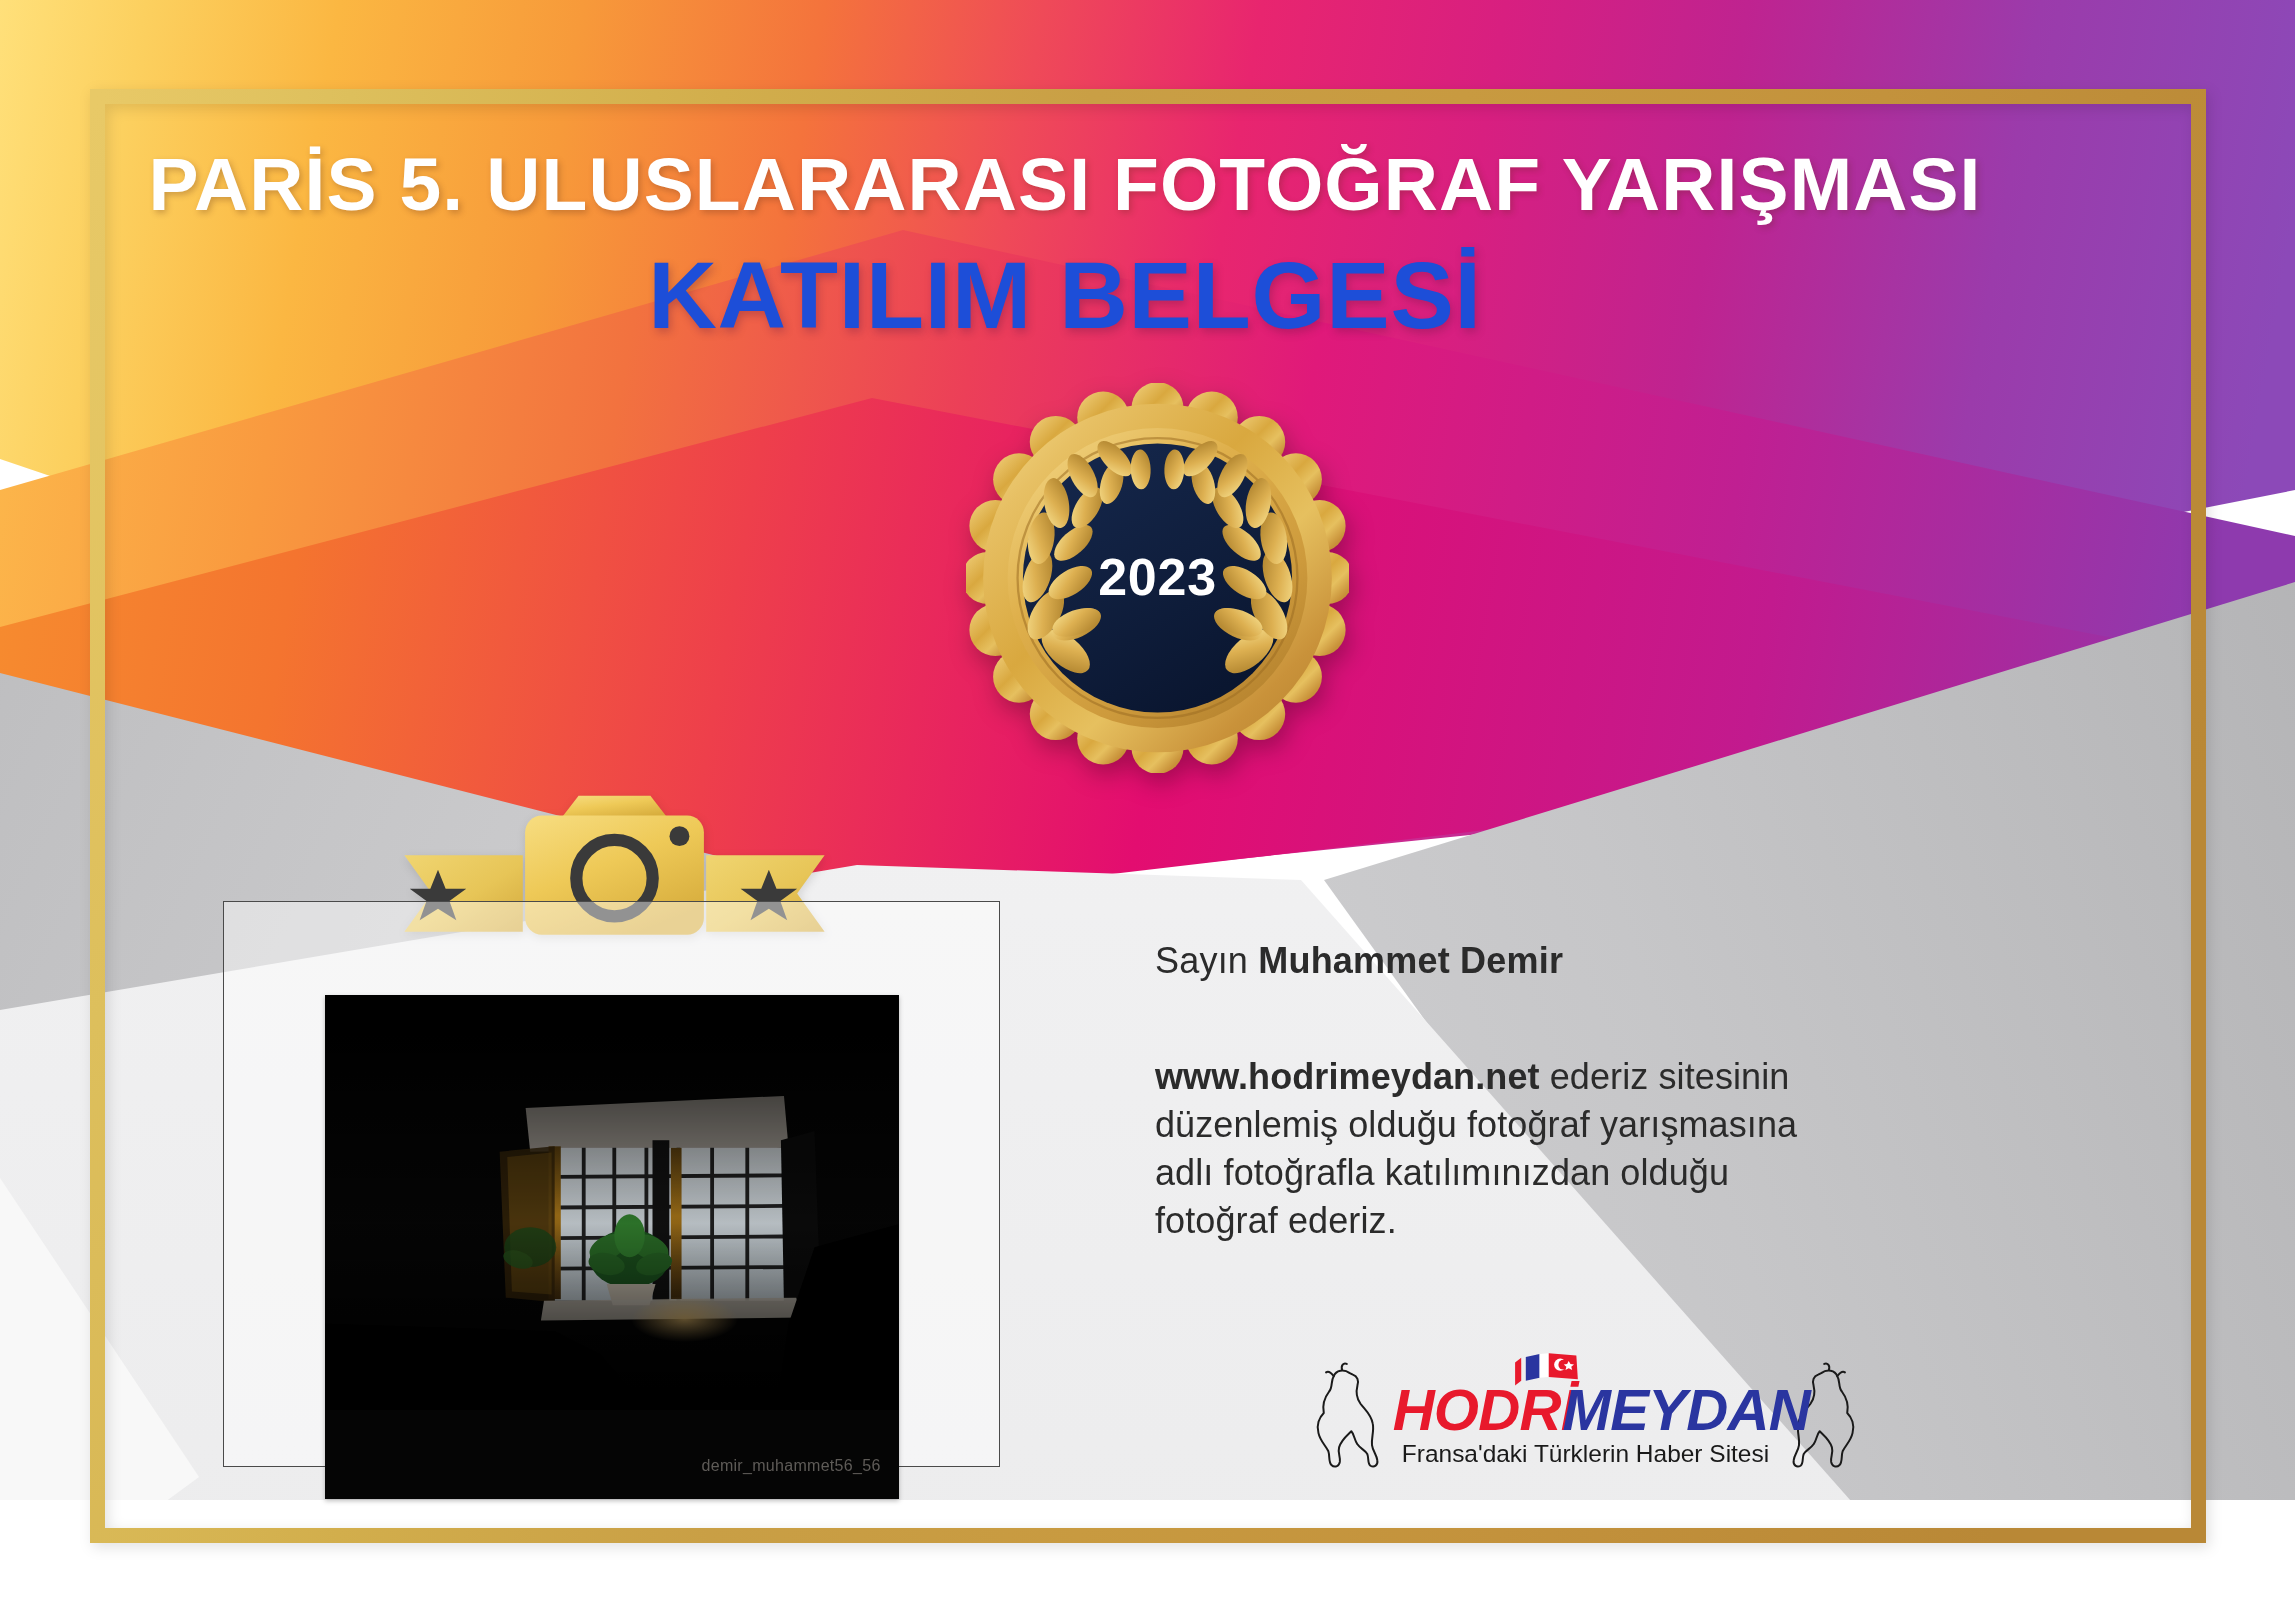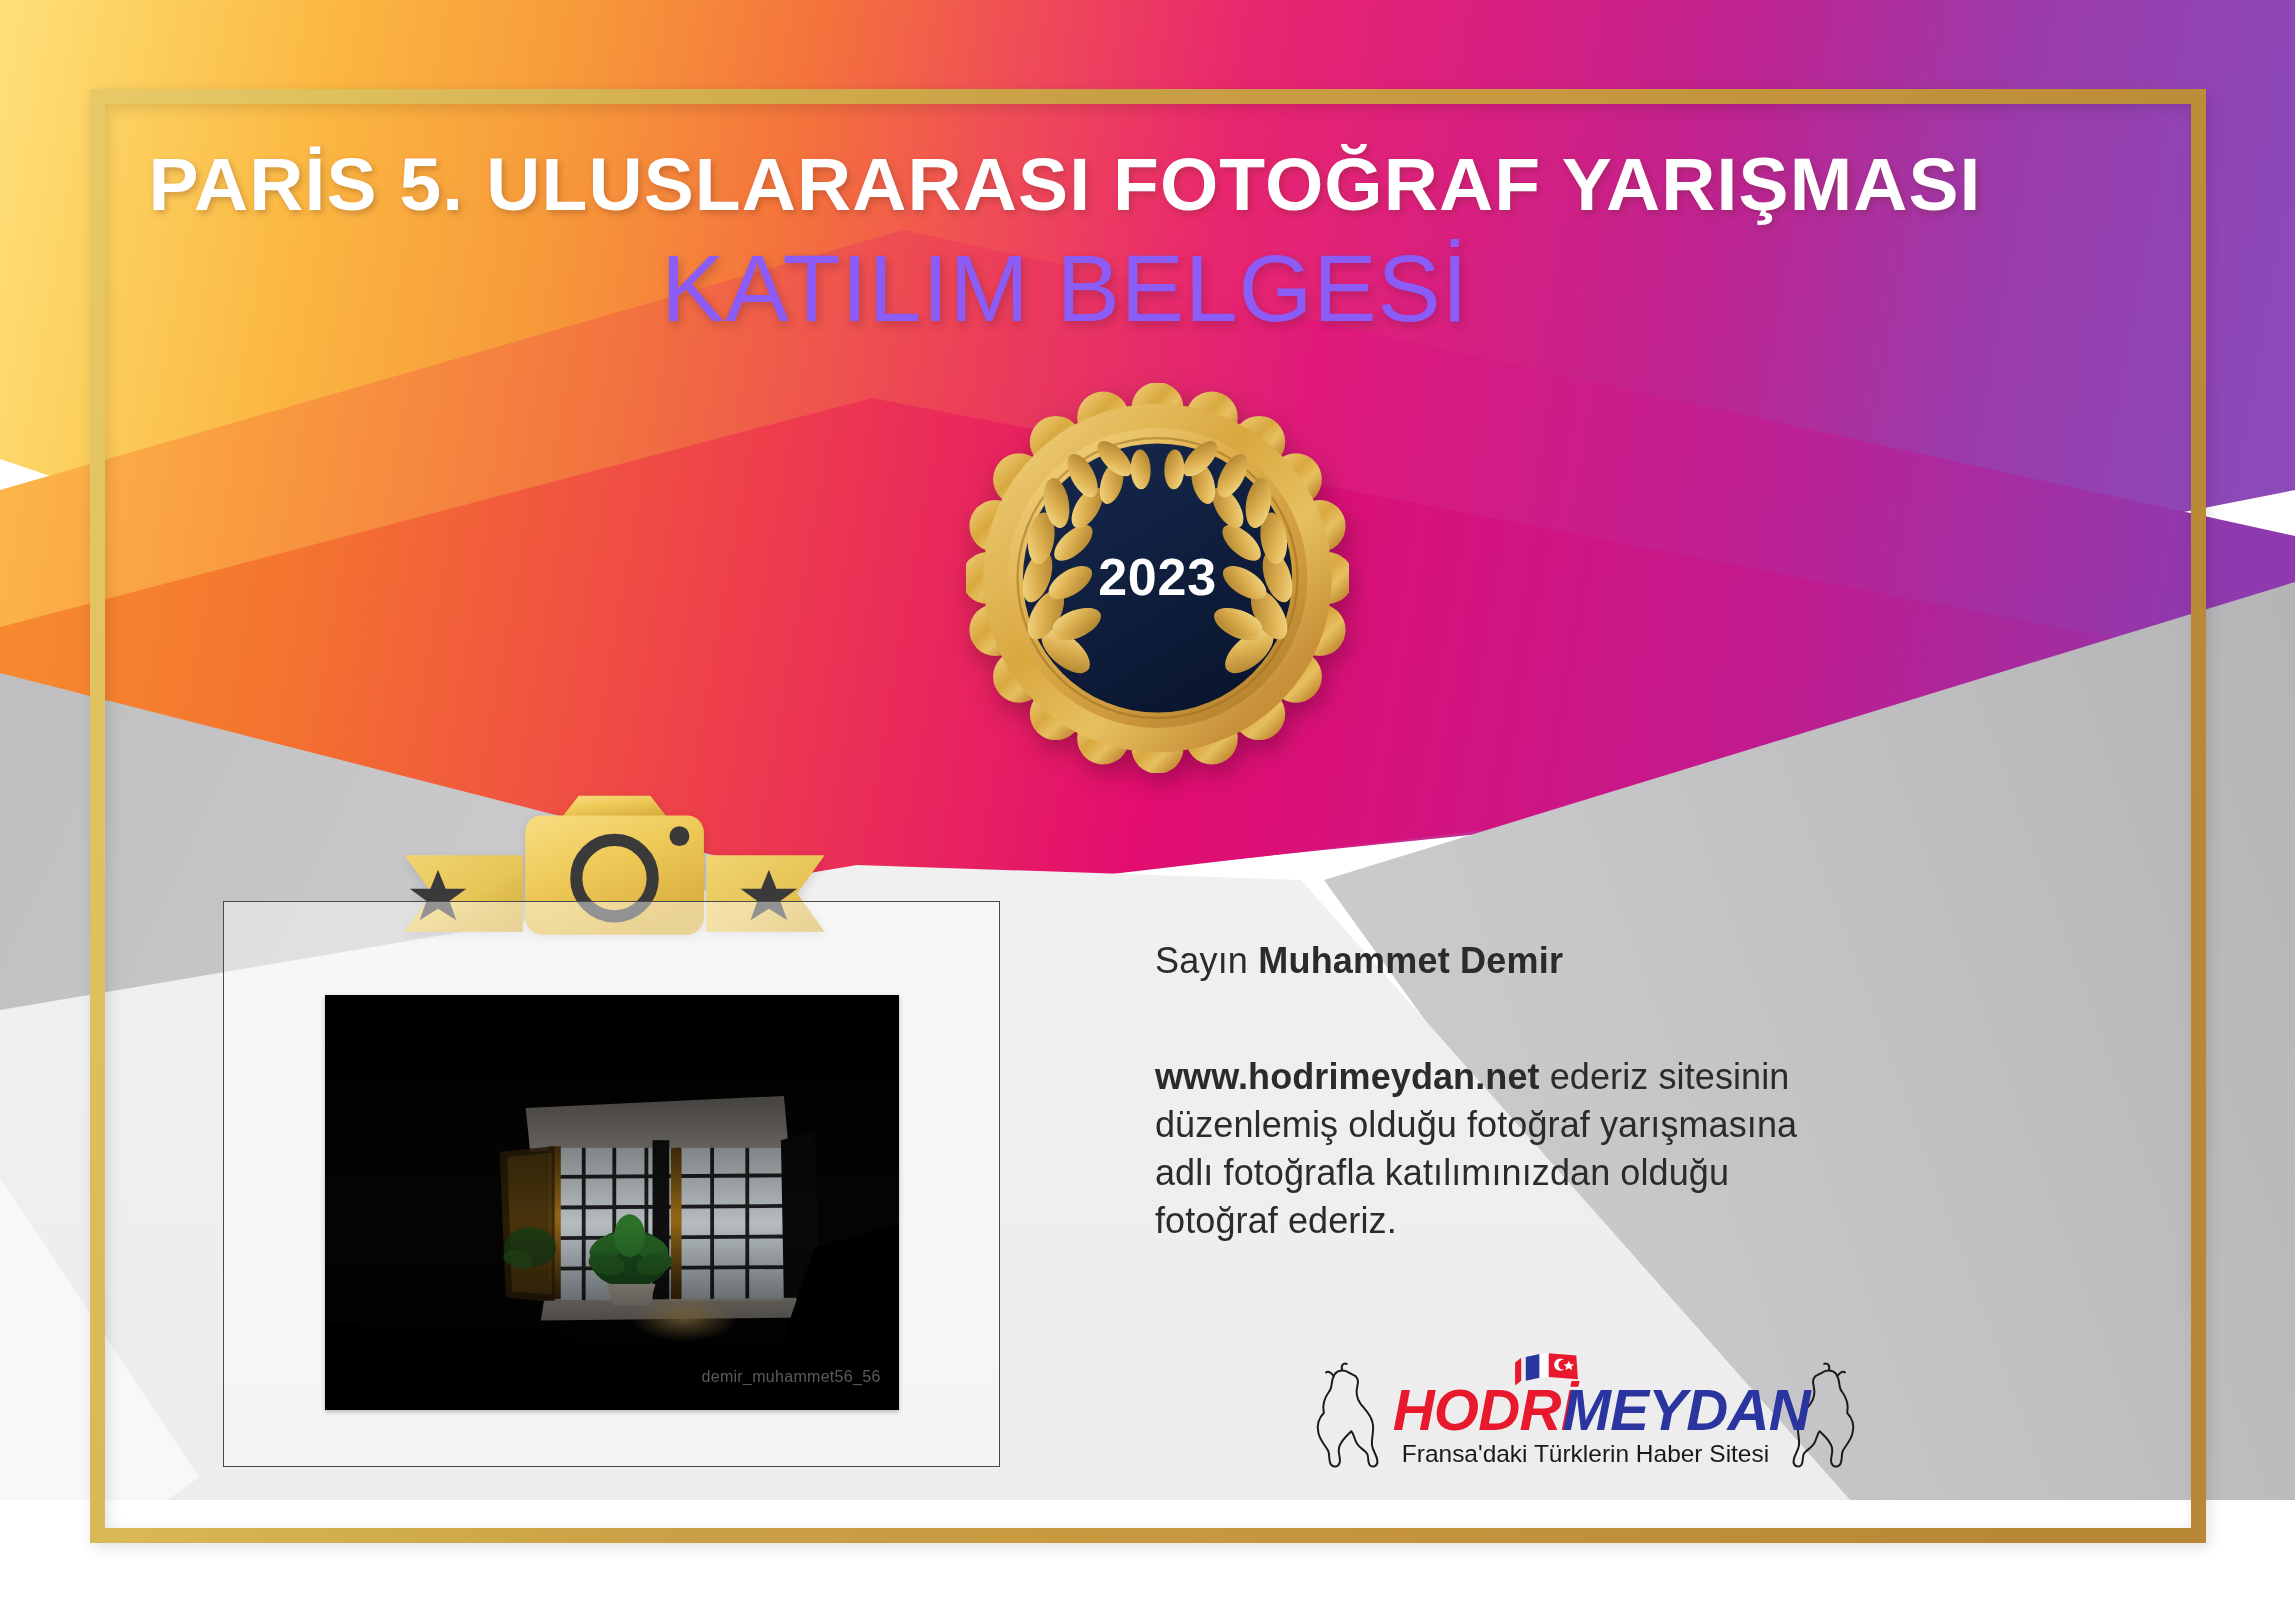--- a/index.html
+++ b/index.html
@@ -97,24 +97,24 @@
     text-align:center; pointer-events:none;
   }
   .title-line1 {
     font-size:75px; font-weight:bold; letter-spacing:1.1px;
     color:#ffffff;
     text-shadow: 2.3px 3.1px 6.9px rgba(90,40,20,0.28);
     line-height:1.05;
     white-space:nowrap;
   }
   .title-line2 {
-    font-size:95px; font-weight:normal; letter-spacing:0.8px;
-    color:#8b5cf6;
+    font-size:95px; font-weight:bold; letter-spacing:0.8px;
+    color:#1d4ed8;
     text-shadow: 2.3px 3.8px 8.4px rgba(90,20,60,0.30);
-    line-height:1.08; margin-top:13px;
+    line-height:1.08; margin-top:20px;
     white-space:nowrap;
   }
 
   
   .medal {
     position:absolute; left:966px; top:383px;
     width:383px; height:390px;
     filter: drop-shadow(4.6px 10.7px 12.2px rgba(0,0,0,0.28));
   }
 
@@ -129,21 +129,21 @@
   .photo-box {
     position:absolute;
     left:223px; top:901px;
     width:777px; height:566px;
     border:1.5px solid #4a4a4a;
     background:rgba(255,255,255,0.45);
   }
   .photo-img {
     position:absolute;
     left:325px; top:995px;
-    width:574px; height:415px;
+    width:574px; height:504px;
     background:#050505;
     overflow:hidden;
     box-shadow:0 1.5px 4.6px rgba(0,0,0,0.25);
   }
   .photo-watermark {
     position:absolute; right:18.4px; bottom:24.5px;
     color:#6e6a66; font-size:16px; letter-spacing:0.3px;
     font-family:"Liberation Sans", sans-serif;
     opacity:0.85;
   }

